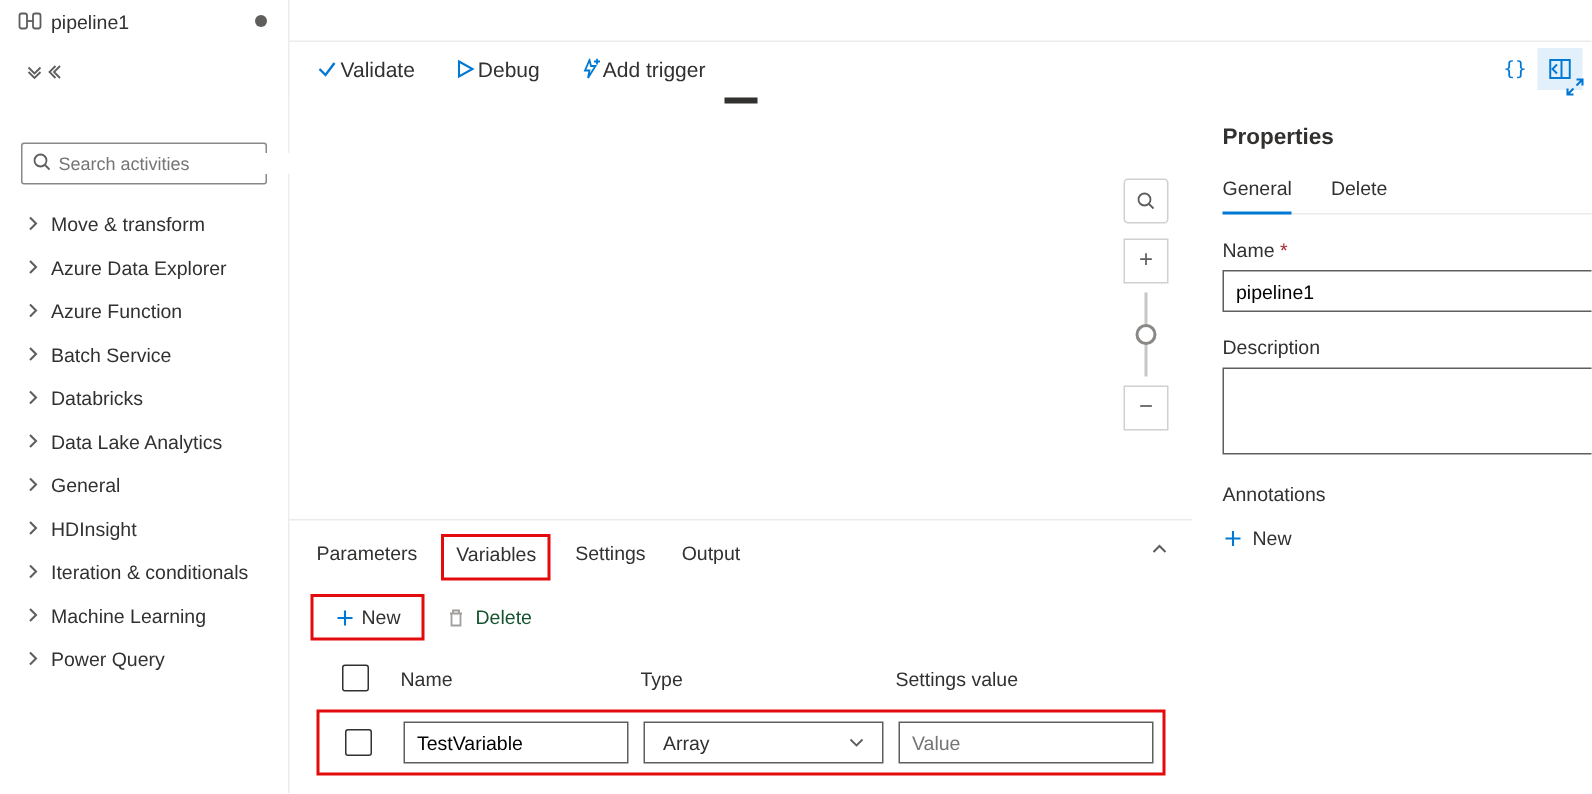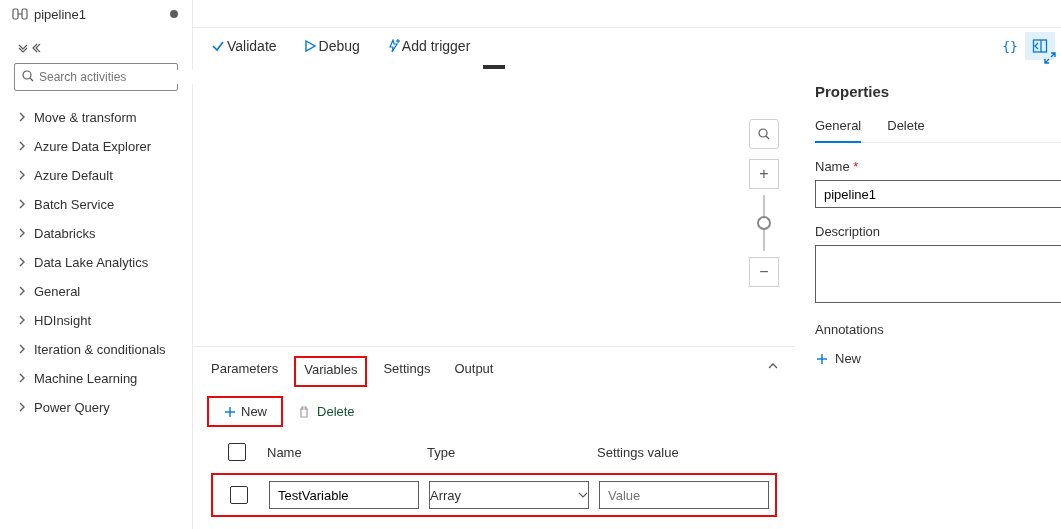--- a/index.html
+++ b/index.html
@@ -12,21 +12,21 @@
     .tab-header { display: flex; align-items: center; padding: 6px 8px 6px 12px; border-bottom: 1px solid #fff; }
     .tab-icon { display: inline-flex; margin-right: 6px; }
     .tab-title { font-size: 13px; flex: 1; }
     .tab-dirty { width: 8px; height: 8px; border-radius: 50%; background: #605e5c; margin: 0 6px; }
     
     .activities-header { display: flex; align-items: center; padding: 14px 8px 10px 18px; }
     .activities-title { font-size: 16px; font-weight: 600; flex: 1; }
     .collapse-ctrl { display: flex; gap: 4px; color: #605e5c; font-size: 11px; }
     
     .search-wrap { padding: 0 14px 10px 14px; }
-    .search-box { position: relative; display: flex; align-items: center; border: 1px solid #8a8886; border-radius: 2px; height: 28px; padding: 0 6px; }
+    .search-box { position: relative; display: flex; align-items: center; border: 1px solid #8a8886; border-radius: 2px; height: 28px; padding: 0 6px; margin-top: 32px; }
     .search-box input { border: none; outline: none; font-size: 12px; flex: 1; padding-left: 4px; color: #605e5c; }
     .search-icon { color: #605e5c; }
     
     .tree { padding: 2px 0; overflow-y: auto; }
     .tree-item { display: flex; padding: 7px 0 7px 18px; font-size: 13px; cursor: pointer; }
     .tree-chev { margin-right: 8px; color: #605e5c; }
     
     
     .main { flex: 1; display: flex; flex-direction: column; border-right: 1px solid #edebe9; }
     .topbar-spacer { height: 28px; border-bottom: 1px solid #edebe9; }
@@ -61,21 +61,21 @@
     .new-btn { display: inline-flex; align-items: center; gap: 4px; padding: 4px 8px; cursor: pointer; font-size: 13px; }
     .new-btn svg { color: #0078d4; }
     .del-btn { display: inline-flex; align-items: center; gap: 6px; color: #14532d; font-size: 13px; }
     
     .var-table { padding: 0 18px 12px 18px; }
     .var-thead { display: grid; grid-template-columns: 40px 150px 160px 170px; gap: 10px; align-items: center; padding: 6px 6px 12px 6px; font-size: 13px; font-weight: 400; }
     .var-row-box { border: 2.5px solid #e30b0b; padding: 6px 4px; }
     .var-row { display: grid; grid-template-columns: 40px 150px 160px 170px; gap: 10px; align-items: center; padding: 0 2px; }
     .chk { width: 18px; height: 18px; border: 1px solid #323130; border-radius: 2px; margin: 0 auto; cursor: pointer; }
     .cell-input { width: 100%; height: 28px; border: 1px solid #605e5c; padding: 0 8px; font-size: 13px; outline: none; }
-    .cell-select { width: 100%; height: 28px; border: 1px solid #605e5c; padding: 0 0; font-size: 13px; display: flex; align-items: center; justify-content: space-between; cursor: pointer; text-align: center; }
+    .cell-select { width: 100%; height: 28px; border: 1px solid #605e5c; padding: 0 12px; font-size: 13px; display: flex; align-items: center; justify-content: space-between; cursor: pointer; text-align: center; }
     
     
     .props-panel { width: 300px; padding: 10px 20px 0 20px; position: relative; }
     .props-expand { position: absolute; right: 38px; top: -14px; color: #0078d4; cursor: pointer; }
     .props-title { font-size: 15px; font-weight: 600; margin: 8px 0 14px 0; }
     .props-tabs { display: flex; gap: 26px; border-bottom: 1px solid #edebe9; }
     .props-tab { font-size: 13px; padding: 4px 0 8px 0; cursor: pointer; }
     .props-tab.active { border-bottom: 2px solid #0078d4; margin-bottom: -1px; }
     .field { margin-top: 16px; }
     .field-label { font-size: 13px; margin-bottom: 6px; display: block; }
@@ -134,21 +134,21 @@
       <div class="tree-item">
           <span class="tree-chev"><svg width="8" height="10" viewBox="0 0 8 10">
               <path d="M2 1 L6 5 L2 9" fill="none" stroke="#605e5c" stroke-width="1.4"></path>
             </svg></span>
           <span>Azure Data Explorer</span>
         </div>
       <div class="tree-item">
           <span class="tree-chev"><svg width="8" height="10" viewBox="0 0 8 10">
               <path d="M2 1 L6 5 L2 9" fill="none" stroke="#605e5c" stroke-width="1.4"></path>
             </svg></span>
-          <span>Azure Default</span>
+          <span>Azure Function</span>
         </div>
       <div class="tree-item">
           <span class="tree-chev"><svg width="8" height="10" viewBox="0 0 8 10">
               <path d="M2 1 L6 5 L2 9" fill="none" stroke="#605e5c" stroke-width="1.4"></path>
             </svg></span>
           <span>Batch Service</span>
         </div>
       <div class="tree-item">
           <span class="tree-chev"><svg width="8" height="10" viewBox="0 0 8 10">
               <path d="M2 1 L6 5 L2 9" fill="none" stroke="#605e5c" stroke-width="1.4"></path>

